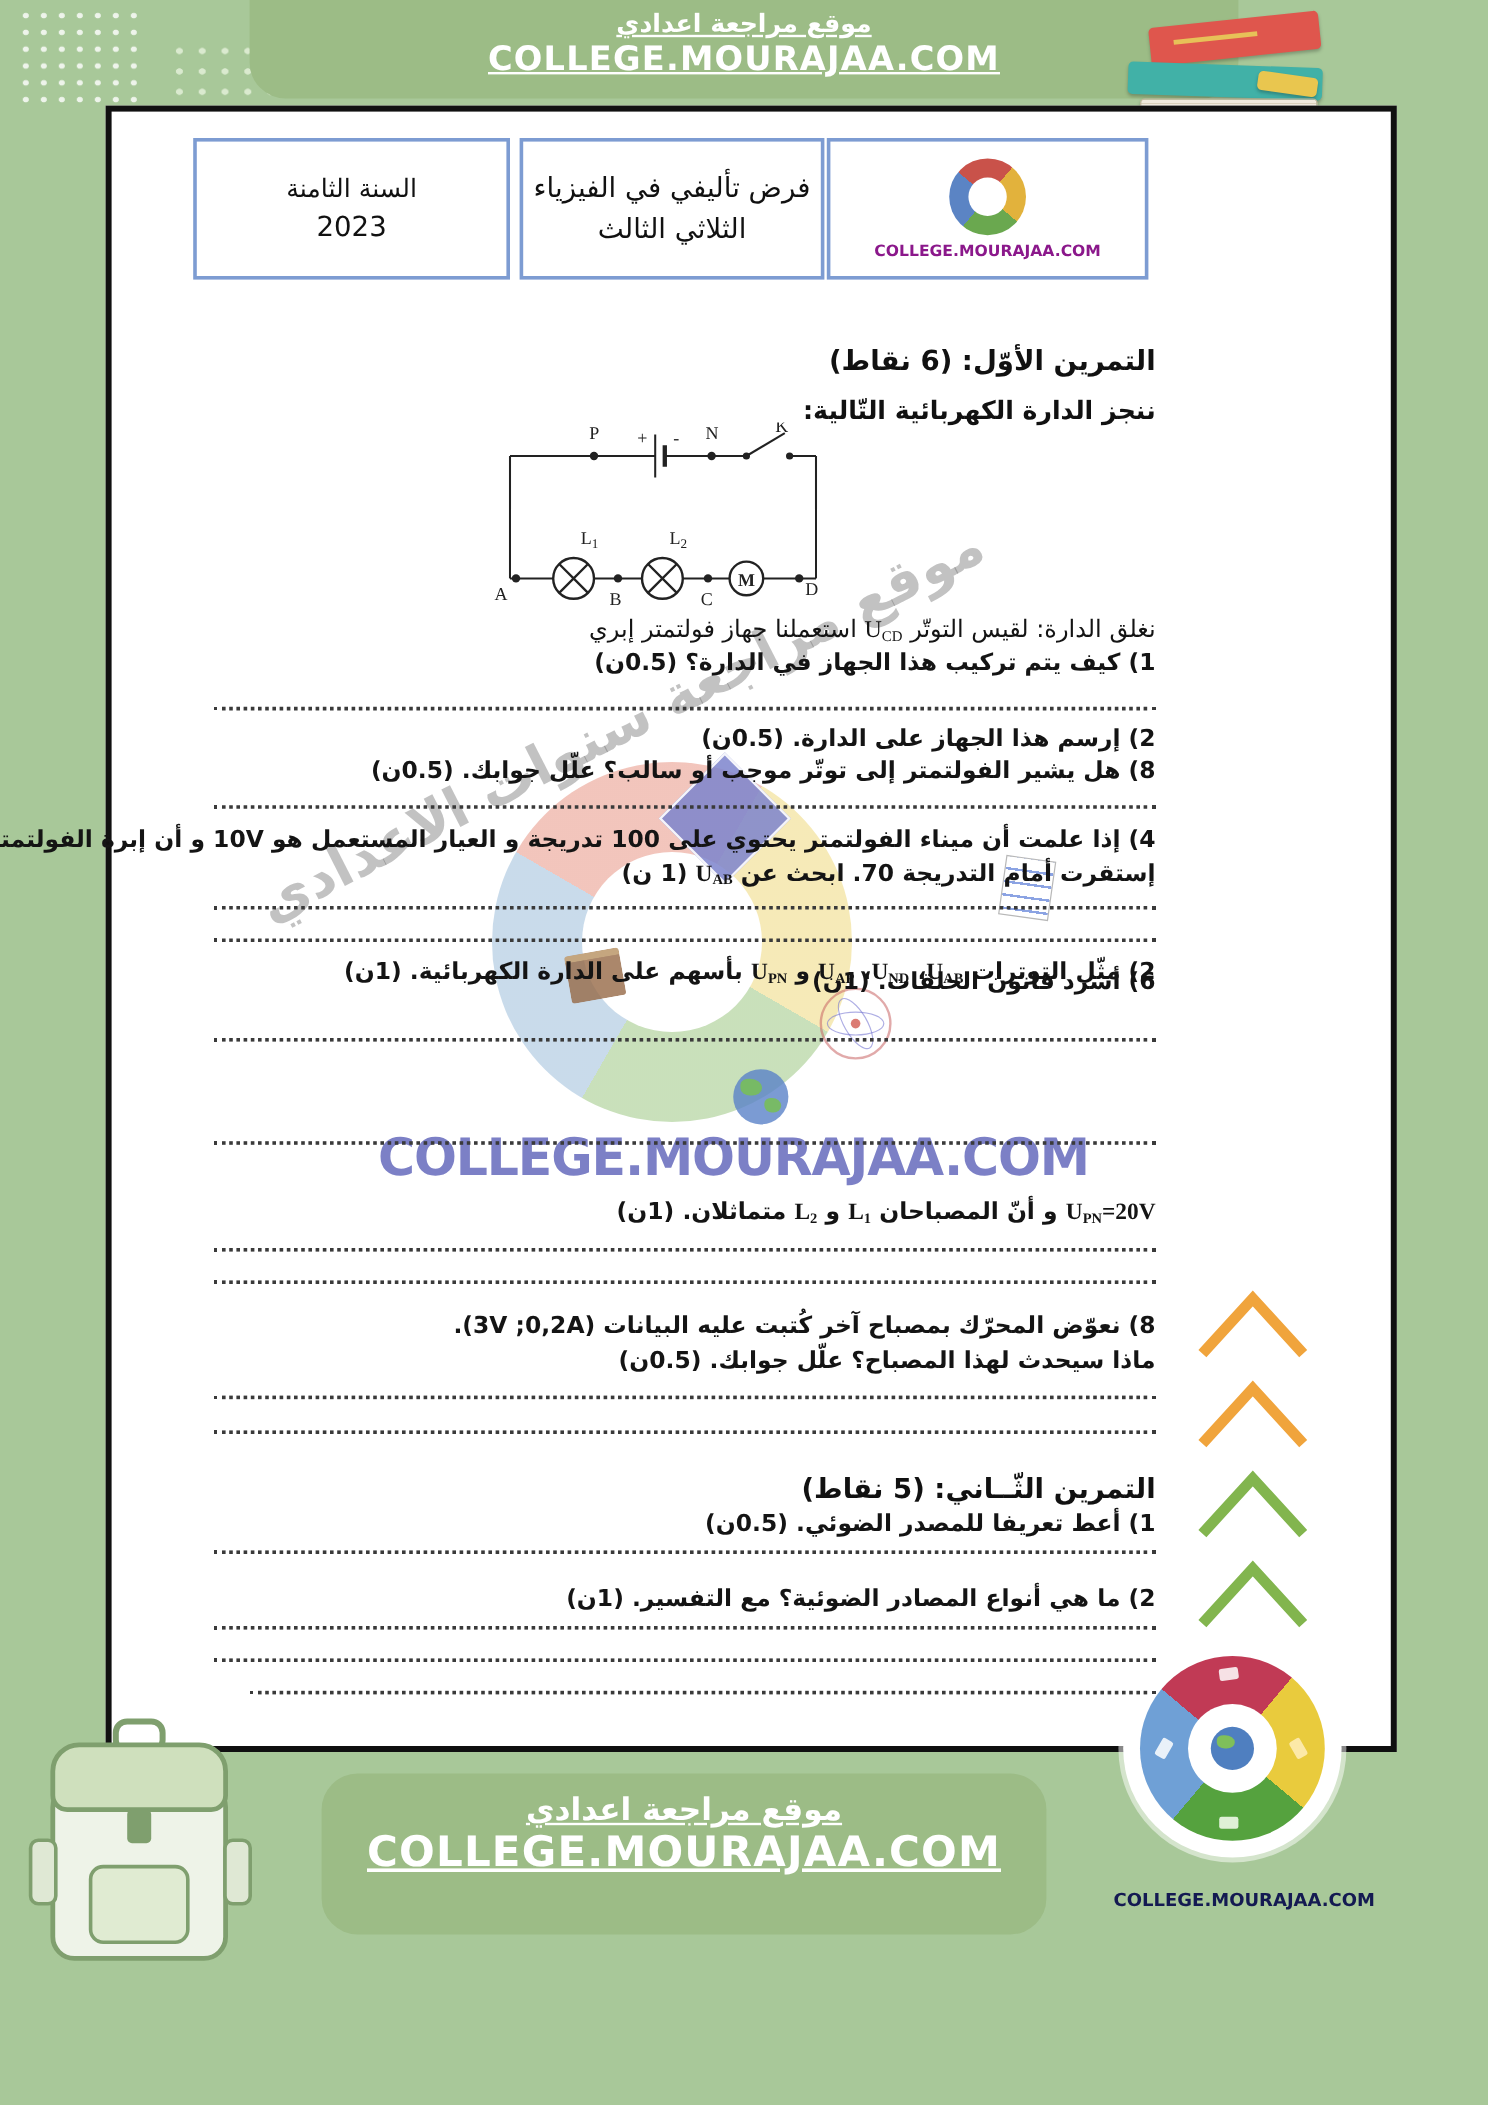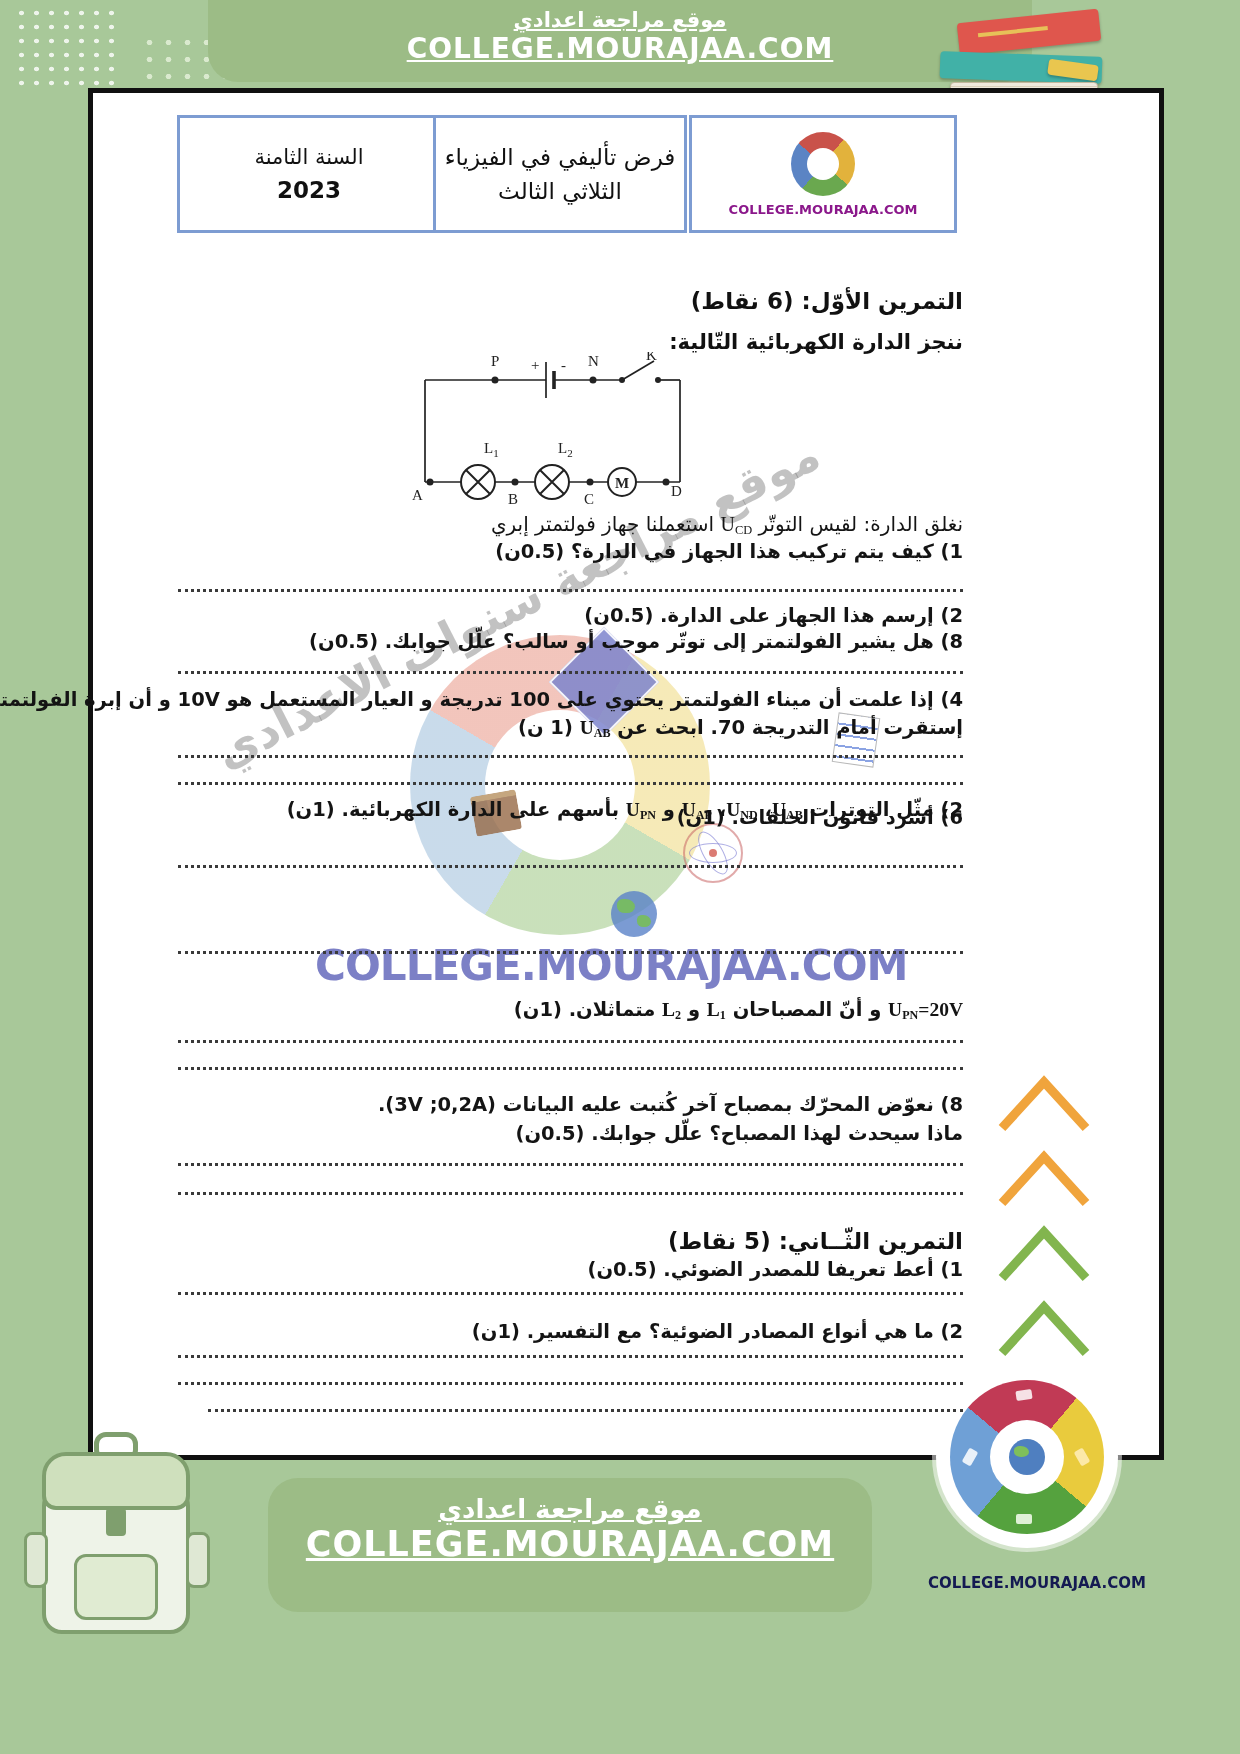--- a/index.html
+++ b/index.html
@@ -29,25 +29,25 @@
   .book.yellow{left:118px;top:60px;width:50px;height:16px;background:#e9c64f;transform:rotate(8deg);}
   .book.pages{left:20px;top:80px;width:146px;height:20px;background:repeating-linear-gradient(#efe9dc 0 3px,#d9d0bb 3px 4px);border:1px solid #c2b79d;}
 
   
   .paper{position:absolute;left:88px;top:88px;width:1066px;height:1362px;background:#fff;border:5px solid #101010;}
   .paper-inner{position:absolute;inset:0;}
 
   
   .hbox{position:absolute;top:22px;height:112px;border:3px solid #7d9cd2;background:#fff;
     display:flex;flex-direction:column;align-items:center;justify-content:center;z-index:4;}
-  .hbox.year{left:84px;width:258px;justify-content:center;}
+  .hbox.year{left:68px;width:258px;justify-content:center;}
   .hbox.exam{left:340px;width:248px;}
   .hbox.logo{left:596px;width:262px;}
   .hbox .t1{font-size:21px;color:#111;}
-  .hbox .t2{font-size:23px;color:#111;margin-top:8px;font-weight:bold;}
+  .hbox .t2{font-size:23px;color:#111;margin-top:8px;}
   .hbox.exam .t1,.hbox.exam .t2{font-weight:normal;font-size:23px;}
   .minilogo{width:64px;height:64px;border-radius:50%;
     background:conic-gradient(from -50deg,#c9524a 0 25%,#e2b23c 25% 50%,#6aa84f 50% 75%,#5b84c4 75% 100%);
     position:relative;}
   .minilogo::after{content:"";position:absolute;left:16px;top:16px;width:32px;height:32px;border-radius:50%;background:#fff;}
   .logocap{margin-top:6px;font-size:13px;font-weight:bold;color:#8b188b;letter-spacing:0;}
 
   
   .wm-ring{position:absolute;left:317px;top:542px;width:300px;height:300px;border-radius:50%;opacity:.75;z-index:1;
     background:conic-gradient(from -60deg,#eeb2a6 0 25%,#f3e3a0 25% 50%,#b7d6a4 50% 75%,#b7cfe4 75% 100%);}

